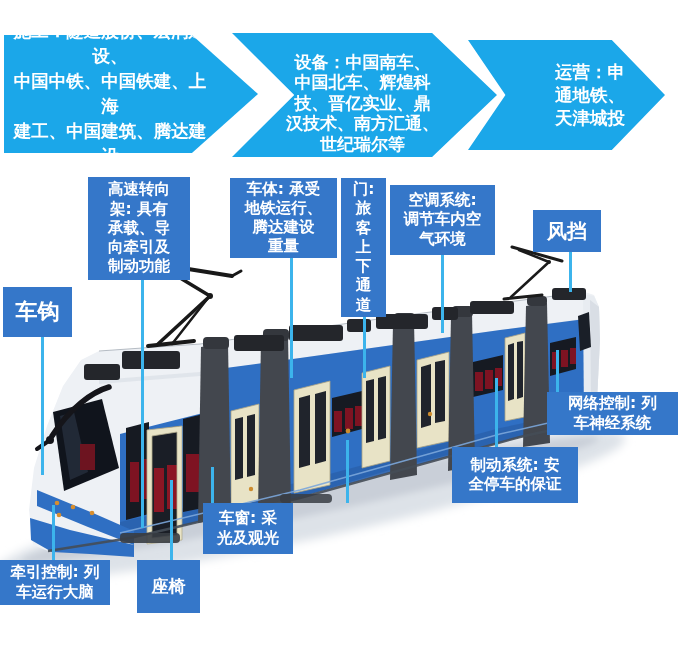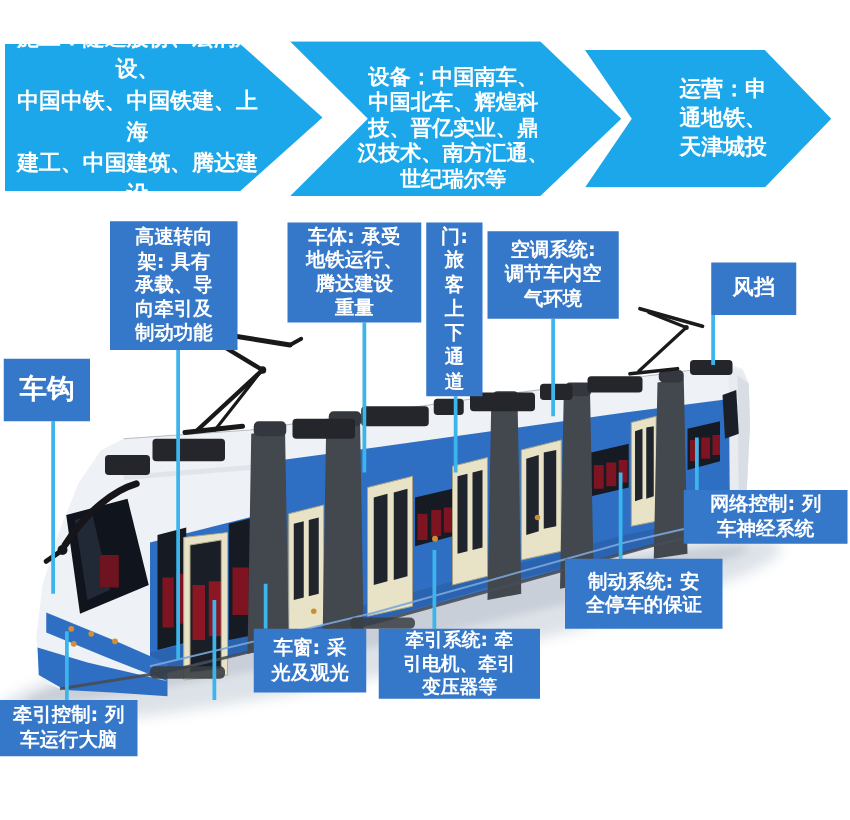--- a/index.html
+++ b/index.html
@@ -10,21 +10,21 @@
          color:#fff;font-weight:bold;white-space:pre-line;}
   .arrow .txt{width:100%;}
   .arrow1{left:4px;top:35px;width:254px;height:118px;font-size:17.5px;line-height:25px;
           clip-path:polygon(0 0,74% 0,100% 50%,74% 100%,0 100%);
           padding:0 50px 0 8px;box-sizing:border-box;text-align:center;}
   .arrow2{left:232px;top:33px;width:265px;height:124px;font-size:17px;line-height:20.5px;
           clip-path:polygon(0 0,75.5% 0,100% 50%,75.5% 100%,0 100%,23.5% 50%);
           padding:16px 52px 0 48px;box-sizing:border-box;text-align:center;}
   .arrow3{left:468px;top:40px;width:197px;height:110px;font-size:17.5px;line-height:23px;
           clip-path:polygon(0 0,73% 0,100% 50%,73% 100%,0 100%,19% 50%);
-          padding:0 40px 0 64px;box-sizing:border-box;text-align:center;}
+          padding:0 40px 0 64px;box-sizing:border-box;text-align:right;}
   
   .train-svg{position:absolute;left:0;top:0;width:680px;height:656px;}
   
   .leader{position:absolute;width:3px;background:#3cb4ec;}
   .ld-coupler{left:41px;top:337px;height:138px;}
   .ld-bogie{left:141px;top:280px;height:248px;}
   .ld-carbody{left:290px;top:258px;height:120px;}
   .ld-door{left:363px;top:317px;height:61px;}
   .ld-hvac{left:441px;top:255px;height:78px;}
   .ld-windshield{left:569px;top:252px;height:40px;}
@@ -37,21 +37,21 @@
   
   .lbl{position:absolute;background:#3577c9;color:#fff;font-weight:bold;
        font-size:15.5px;line-height:1.24;display:flex;align-items:center;
        justify-content:center;text-align:center;white-space:pre-line;
        box-sizing:border-box;padding:2px;}
   .lb-coupler{left:3px;top:287px;width:69px;height:50px;font-size:22px;}
   .lb-bogie{left:88px;top:177px;width:102px;height:103px;}
   .lb-carbody{left:230px;top:178px;width:107px;height:80px;}
   .lb-door{left:341px;top:178px;width:45px;height:139px;}
   .lb-hvac{left:390px;top:185px;width:105px;height:70px;}
-  .lb-windshield{left:533px;top:210px;width:68px;height:42px;font-size:17px;margin-left:36px;}
+  .lb-windshield{left:533px;top:210px;width:68px;height:42px;font-size:20px;}
   .lb-network{left:547px;top:392px;width:131px;height:43px;}
   .lb-brake{left:452px;top:447px;width:126px;height:56px;}
   .lb-traction-sys{left:303px;top:503px;width:129px;height:56px;font-size:15px;}
   .lb-window{left:203px;top:503px;width:90px;height:51px;}
   .lb-seat{left:137px;top:560px;width:63px;height:53px;font-size:17px;}
   .lb-traction-ctl{left:0px;top:560px;width:110px;height:45px;}
 </style>
 </head>
 <body>
 
@@ -253,21 +253,19 @@
 通
 道</div>
   <div class="lbl lb-hvac">空调系统:
 调节车内空
 气环境</div>
   <div class="lbl lb-windshield">风挡</div>
   <div class="lbl lb-network">网络控制: 列
 车神经系统</div>
   <div class="lbl lb-brake">制动系统: 安
 全停车的保证</div>
-  <div class="lbl lb-traction-sys">牵引系统: 牵
-引电机、牵引
-变压器等</div>
   <div class="lbl lb-window">车窗: 采
 光及观光</div>
+  <div class="lbl lb-seat">座椅</div>
   <div class="lbl lb-traction-ctl">牵引控制: 列
 车运行大脑</div>
 
 </div>
 
 </body></html>

